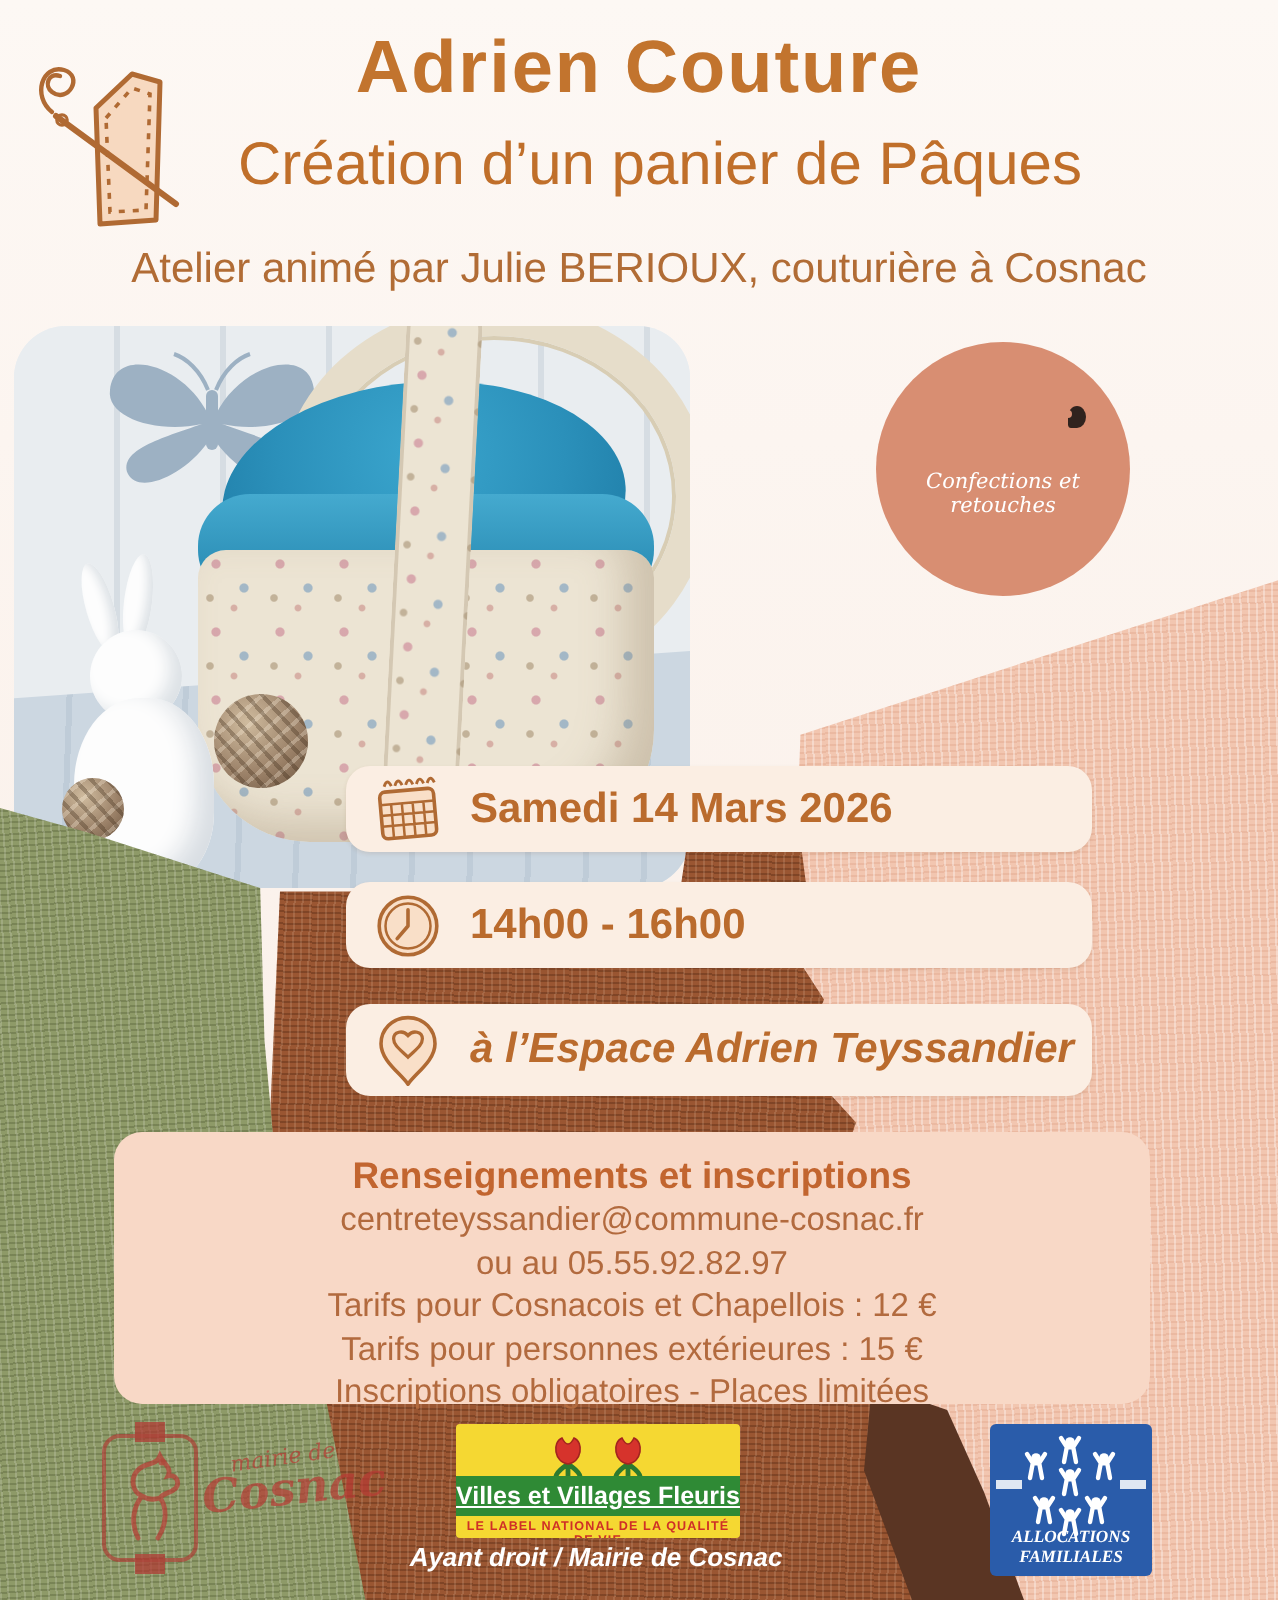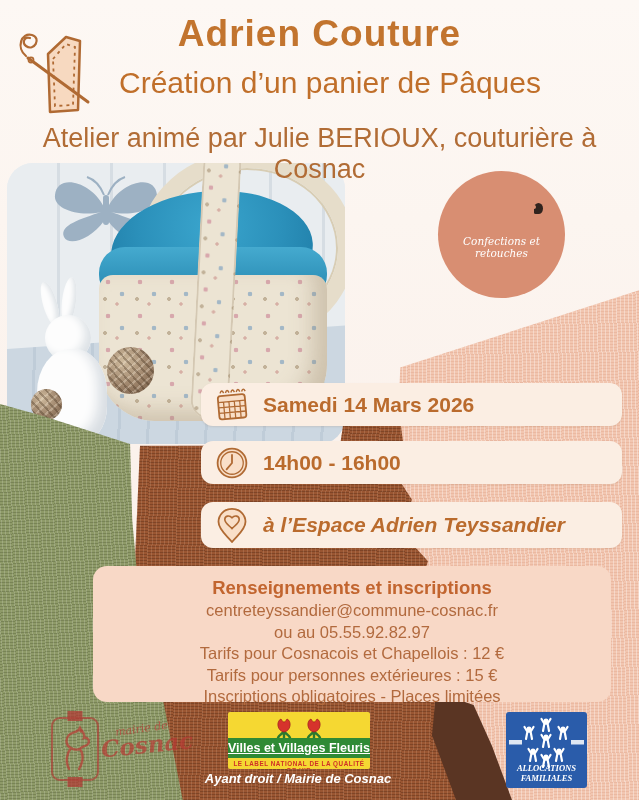--- a/index.html
+++ b/index.html
@@ -8,21 +8,21 @@
     background:linear-gradient(180deg,#fdf8f4 0%,#fbf2ec 55%,#faf0e9 100%);
     font-family:"Liberation Sans",sans-serif;
   }
   .abs{position:absolute;}
 
   
   .title{top:13px;left:0;width:100%;text-align:center;font-size:37px;font-weight:bold;
     color:#c2742e;letter-spacing:1px;}
   .subtitle{top:66px;left:60px;width:540px;text-align:center;font-size:30px;font-weight:normal;
     color:#c06f2a;}
-  .byline{top:123px;left:0;width:100%;text-align:center;font-size:27px;color:#b16c35;}
+  .byline{top:123px;left:0;width:100%;text-align:center;font-size:21px;color:#b16c35;}
 
   
   .fab-salmon{left:385px;top:285px;width:254px;height:515px;background-color:#f2c6b0;
     background-image:
       repeating-linear-gradient(88deg,rgba(255,255,255,.34) 0 1px,rgba(0,0,0,0) 1px 4px),
       repeating-linear-gradient(-3deg,rgba(206,132,102,.20) 0 1px,rgba(0,0,0,0) 1px 3px);
     clip-path:polygon(6% 16%,100% 1%,100% 100%,27% 100%,4% 42%);}
   .fab-rust{left:100px;top:415px;width:400px;height:385px;background-color:#9a5632;
     background-image:
       repeating-linear-gradient(92deg,rgba(255,224,198,.14) 0 1px,rgba(0,0,0,0) 1px 4px),
@@ -84,30 +84,30 @@
   .badge-name{position:absolute;top:48px;left:0;width:100%;font-size:11.5px;font-weight:bold;
     letter-spacing:.4px;}
   .badge-tag{position:absolute;top:64px;left:0;width:100%;font-size:10.5px;font-style:italic;
     font-family:"DejaVu Serif",serif;}
   .badge-mark{position:absolute;top:32px;right:22px;width:9px;height:11px;background:#30231e;
     border-radius:60% 60% 60% 20%;}
   .badge-mark::after{content:"";position:absolute;left:-2px;top:2px;width:4px;height:4px;
     border-radius:50%;background:#d88e72;}
 
   
-  .row{left:173px;width:421px;height:43px;border-radius:12px;background:#fbeee3;
-    box-shadow:0 1px 2px rgba(120,70,30,.12);margin-left:28px;}
+  .row{left:173px;width:373px;height:43px;border-radius:12px;background:#fbeee3;
+    box-shadow:0 1px 2px rgba(120,70,30,.12);}
   .row1{top:383px;} .row2{top:441px;} .row3{top:502px;height:46px;font-style:italic;}
   .row-icon{position:absolute;left:13px;top:50%;transform:translateY(-50%);width:36px;height:38px;}
   .row-text{position:absolute;left:62px;top:0;height:100%;display:flex;align-items:center;
     font-size:21px;font-weight:bold;color:#ba6b2d;}
 
   
   .infobox{left:57px;top:566px;width:518px;height:136px;border-radius:14px;background:#f8d8c6;
-    text-align:center;padding-top:9px;box-sizing:border-box;margin-left:36px;}
+    text-align:center;padding-top:9px;box-sizing:border-box;}
   .info-title{font-size:18.5px;font-weight:bold;color:#c2652f;line-height:25px;}
   .info-line{font-size:16.5px;color:#b26a3e;line-height:21.5px;}
 
   
   .cosnac{left:45px;top:703px;width:125px;height:92px;opacity:.82;}
   .crest{position:absolute;left:6px;top:14px;width:44px;height:60px;
     border:2px solid rgba(178,52,48,.75);border-radius:9px;}
   .crest-block{position:absolute;left:50%;transform:translateX(-50%);width:15px;height:10px;
     background:rgba(178,52,48,.85);}
   .crest-block.t{top:-8px;} .crest-block.b{bottom:-8px;}
@@ -119,21 +119,21 @@
   .vvf{left:228px;top:712px;width:142px;height:57px;background:#f5d832;border-radius:2px;
     overflow:hidden;}
   .vvf-band{position:absolute;left:0;top:26px;width:100%;height:20px;background:#2f8a35;}
   .vvf-title{position:absolute;left:0;top:26px;width:100%;height:20px;display:flex;
     align-items:center;justify-content:center;color:#fff;font-size:12.5px;font-weight:bold;text-decoration:underline;}
   .vvf-label{position:absolute;left:0;top:48px;width:100%;text-align:center;color:#cf2f27;
     font-size:6.3px;font-weight:bold;letter-spacing:.55px;}
   .vvf-caption{left:200px;top:771px;width:196px;text-align:center;color:#fff;font-size:13px;
     font-weight:bold;font-style:italic;}
 
-  .caf{left:506px;top:712px;width:81px;height:76px;background:#2a5caa;border-radius:3px;
+  .caf{left:495px;top:712px;width:81px;height:76px;background:#2a5caa;border-radius:3px;
     text-align:center;}
   .caf-txt{position:absolute;bottom:5px;left:0;width:100%;color:#fff;font-size:8.6px;
     font-style:italic;font-weight:bold;font-family:"Liberation Serif",serif;line-height:9.5px;}
 </style>
 </head>
 <body>
 
 <div class="poster">
 
   <div class="abs fab-salmon"></div>

